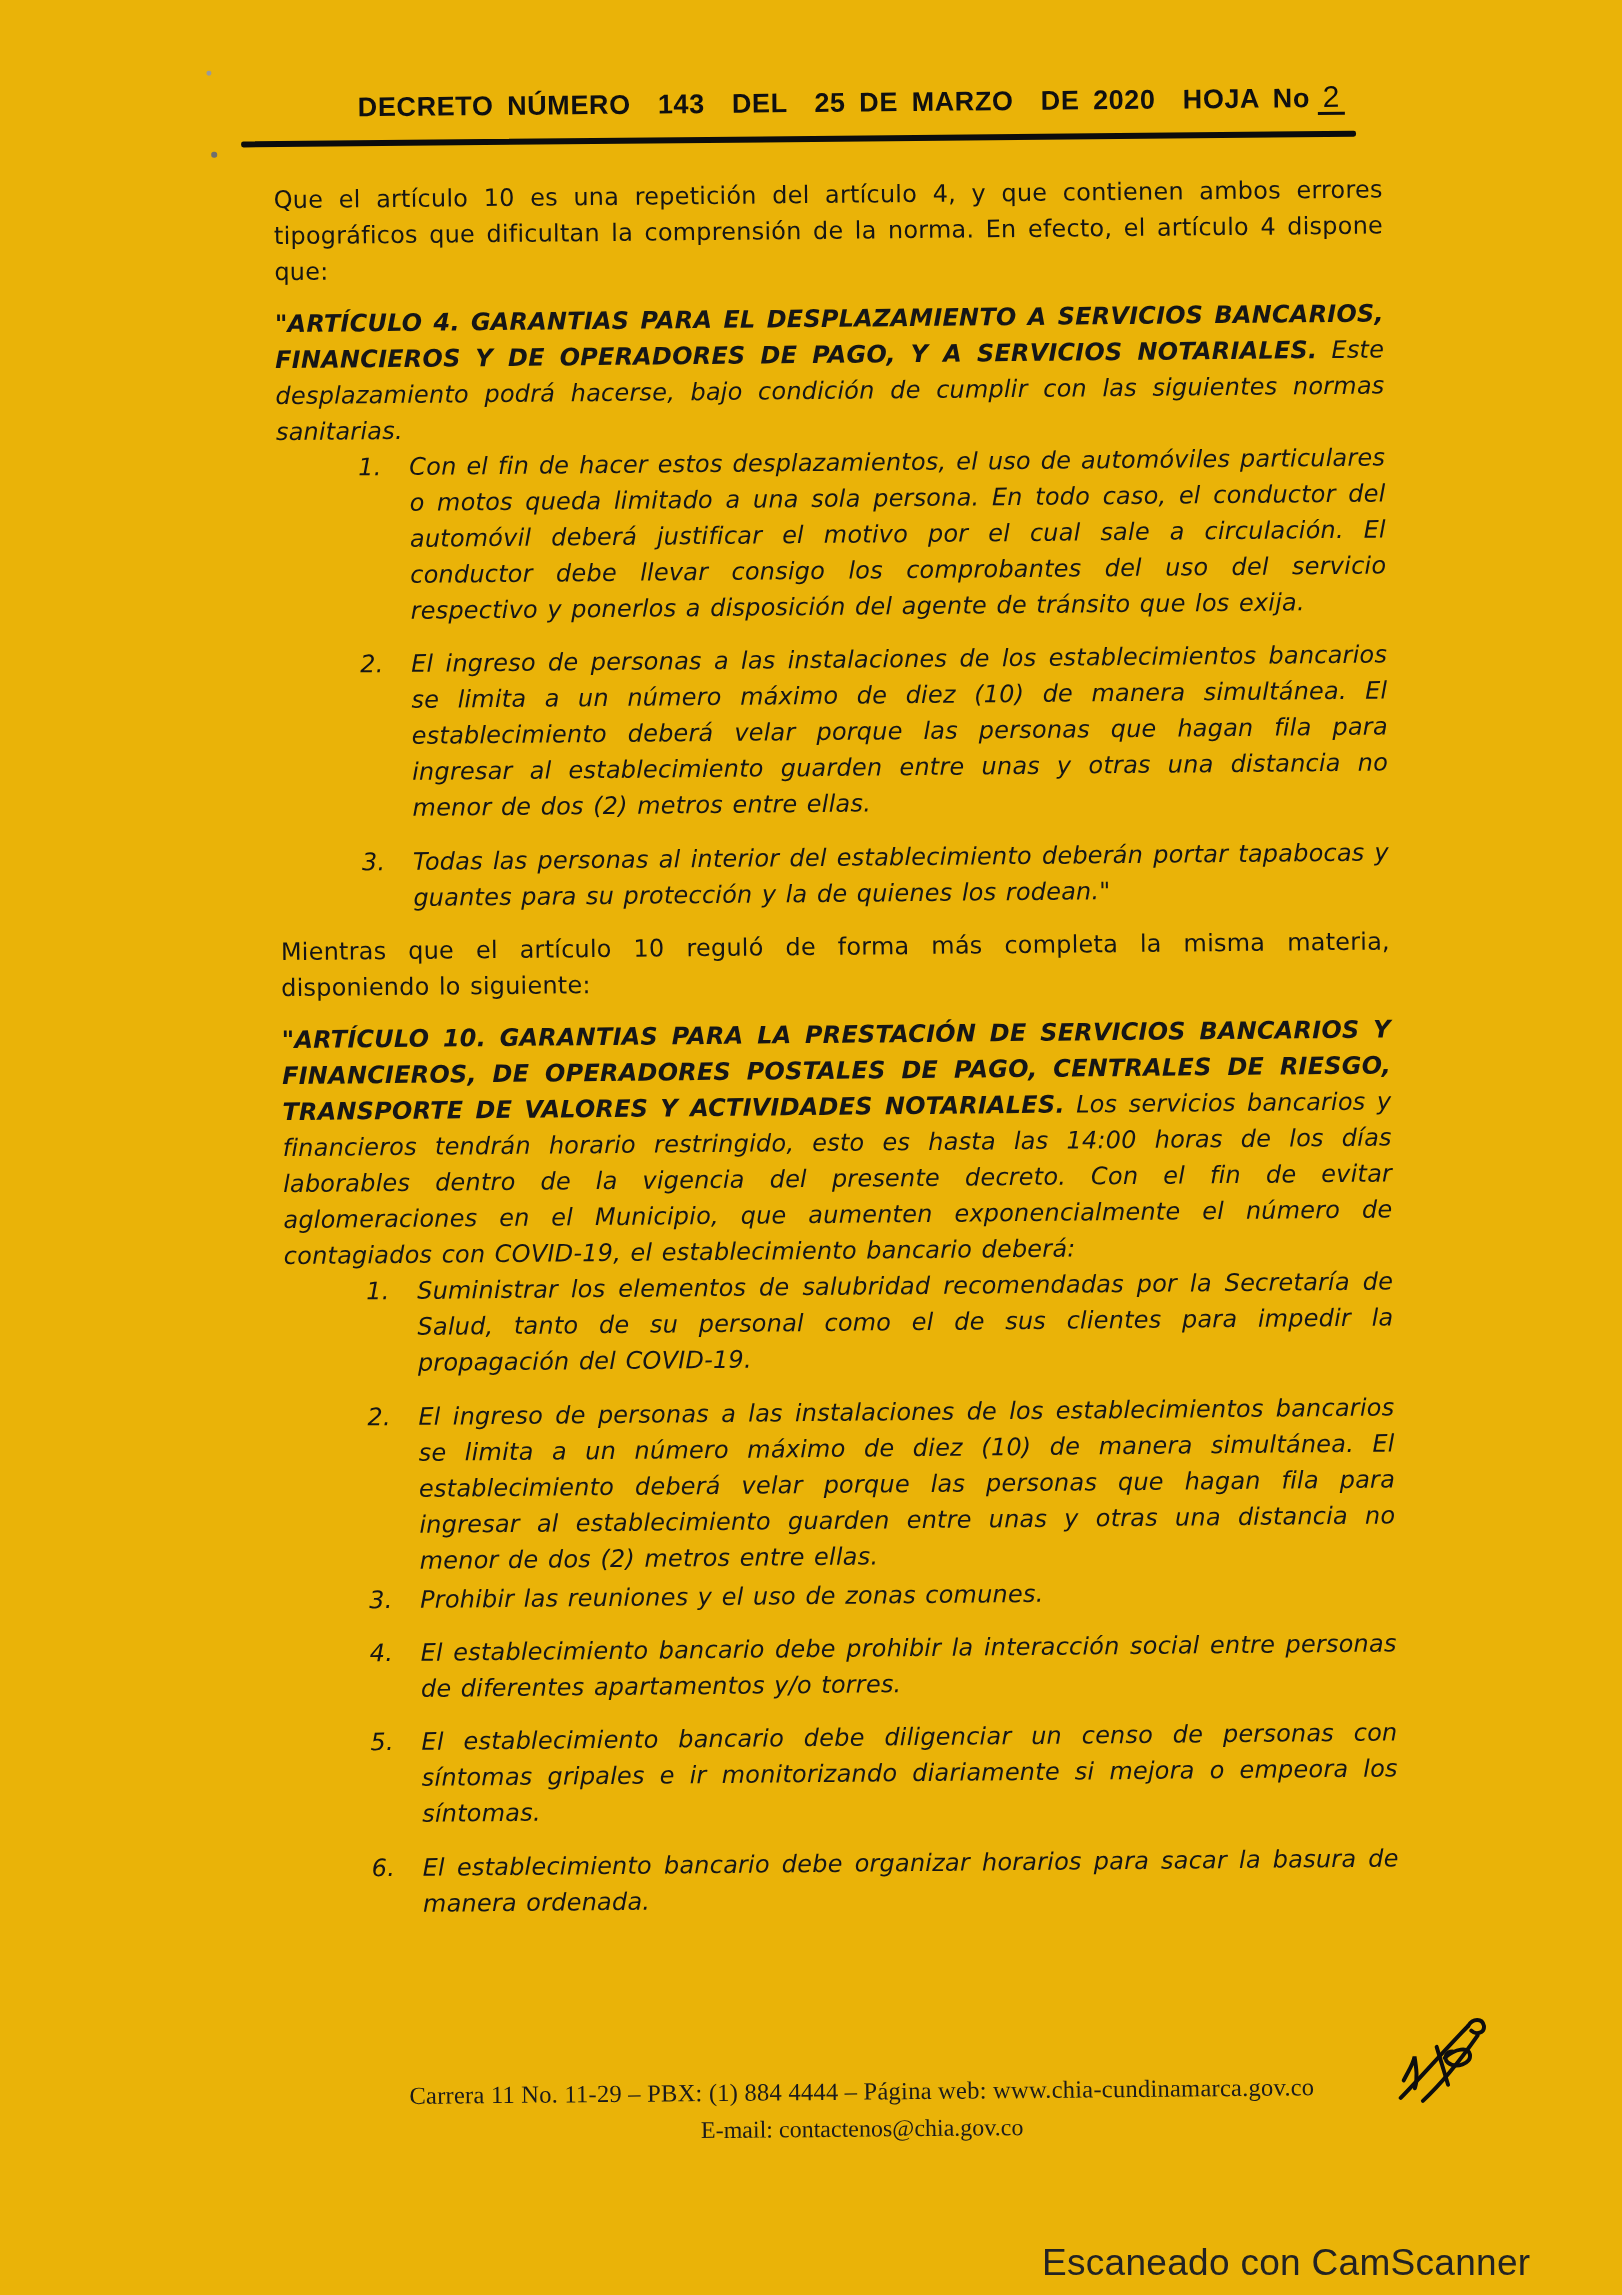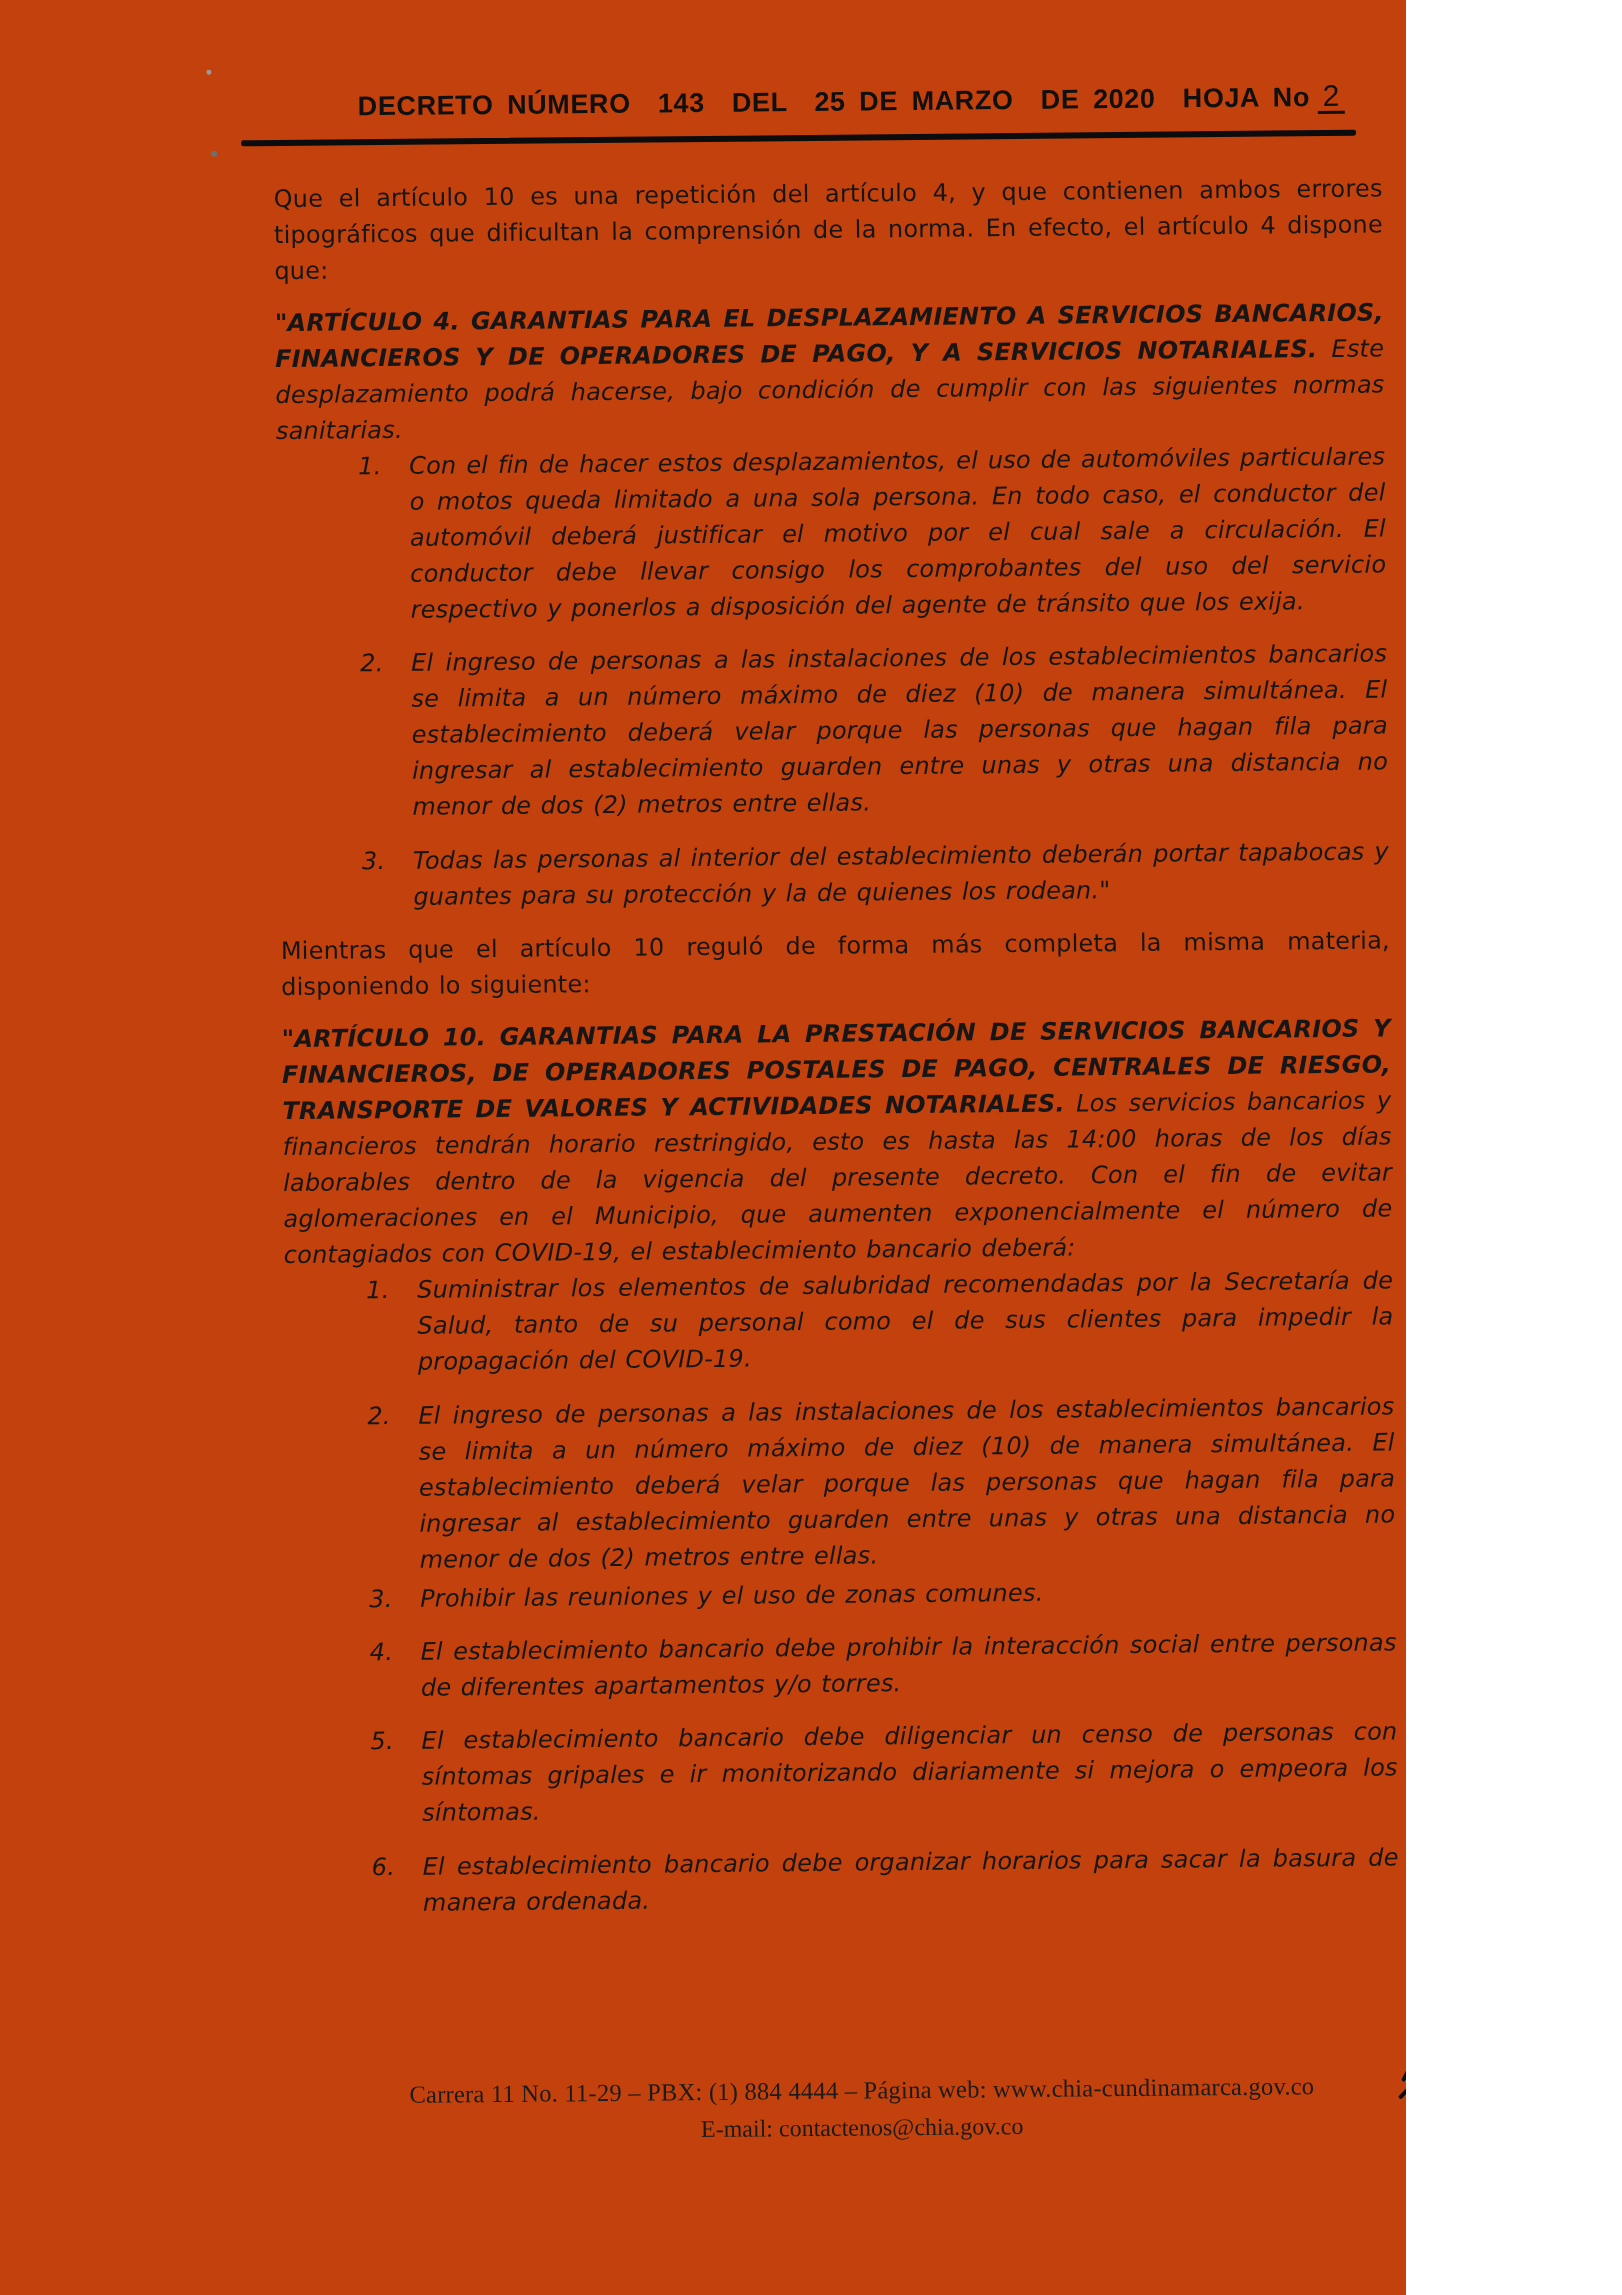--- a/index.html
+++ b/index.html
@@ -1,19 +1,19 @@
 <!DOCTYPE html>
 <html lang="es" style="font-size:12.7px"><head>
 <meta charset="utf-8">
 <style>
   html,body{margin:0;padding:0;background:#ffffff;}
   .page{
     position:relative;
-    width:1406px;height:2295px;
-    background:#c2410c;
+    width:1622px;height:2295px;
+    background:#eab308;
     overflow:hidden;
     color:#141414;
     font-family:"DejaVu Sans",sans-serif;
   }
   
   .scan{
     position:absolute;inset:0;
     transform:rotate(-0.55deg);
     transform-origin:50% 42%;
   }
@@ -148,14 +148,15 @@
       <path d="M10 86 C 16 74, 22 66, 24 56 C 26 70, 28 84, 24 96"></path>
       <path d="M52 44 L 66 92"></path>
     </svg>
 
     <div class="footer">
       <div class="f1">Carrera 11 No. 11-29 – PBX: (1) 884 4444 – Página web: www.chia-cundinamarca.gov.co</div>
       <div class="f2">E-mail: contactenos@chia.gov.co</div>
     </div>
   </div>
 
+  <div class="watermark">Escaneado con CamScanner</div>
 </div>
 
 
 </body></html>

